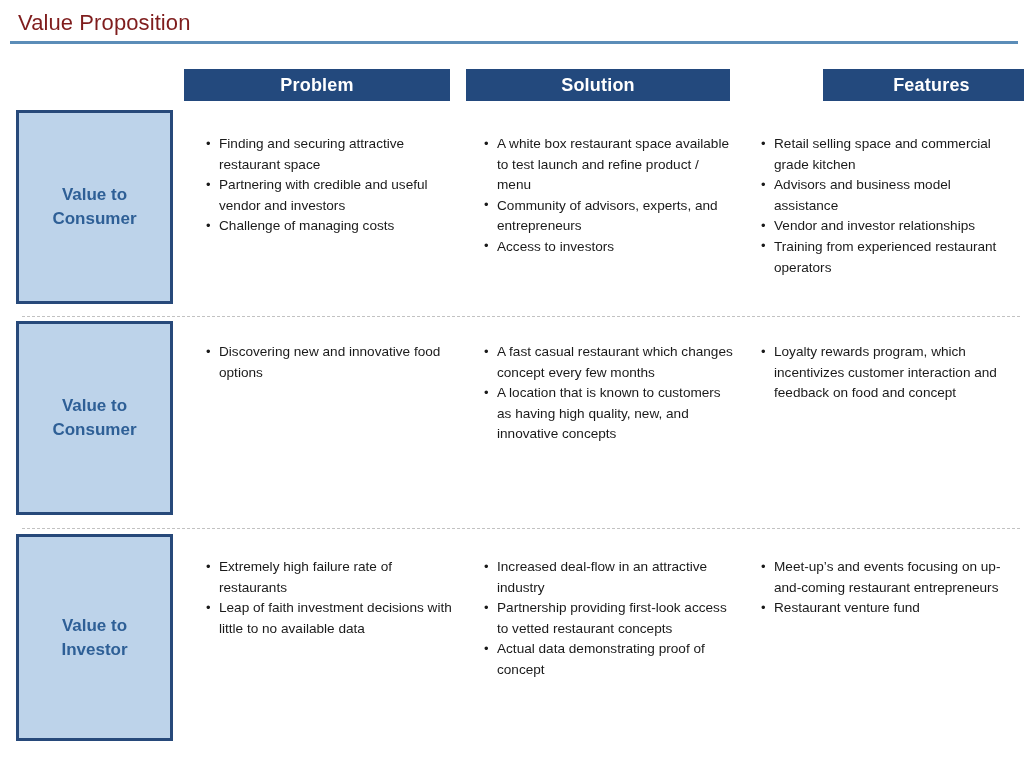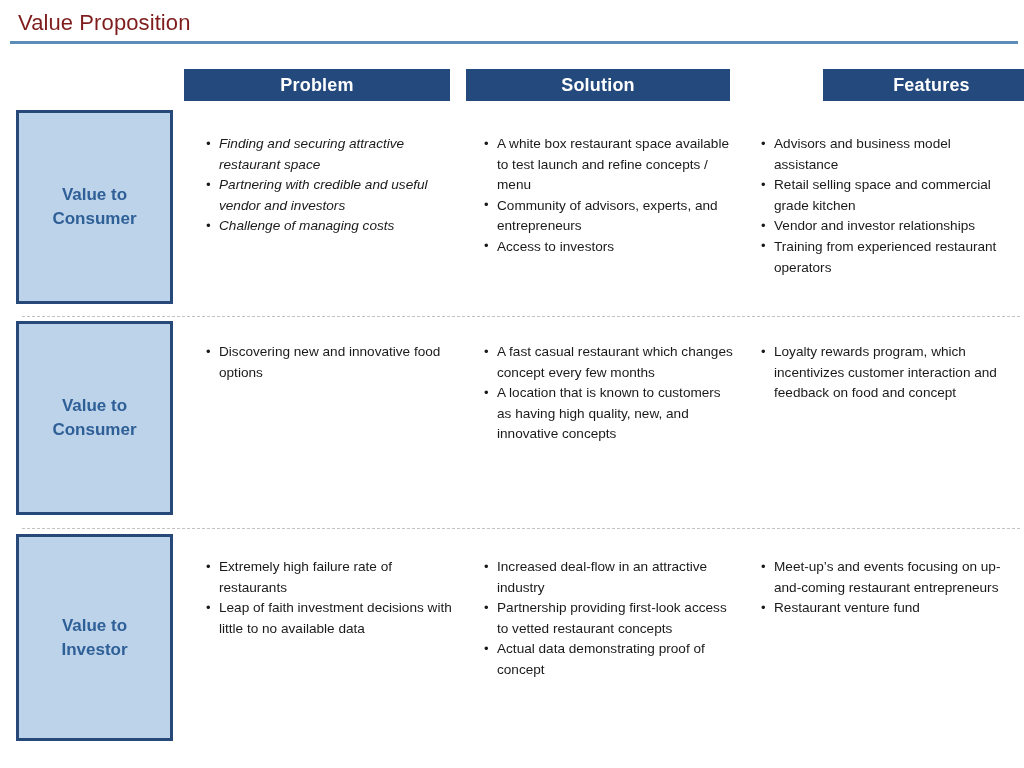--- a/index.html
+++ b/index.html
@@ -111,21 +111,21 @@
   .bullets li::before {
     content: "\2022";
     position: absolute;
     left: 1px;
     top: -0.5px;
     font-size: 13px;
     color: #1a1a1a;
   }
 
   
-  #row-0 .cell-problem  .bullets { padding-top: 24px; font-style: italic; }
+  #row-0 .cell-problem  .bullets { padding-top: 24px; }
   #row-0 .cell-solution .bullets { padding-top: 24px; }
   #row-0 .cell-features .bullets { padding-top: 24px; }
 
   #row-1 .cell-problem  .bullets { padding-top: 21px; }
   #row-1 .cell-solution .bullets { padding-top: 21px; }
   #row-1 .cell-features .bullets { padding-top: 21px; }
 
   #row-2 .cell-problem  .bullets { padding-top: 23px; }
   #row-2 .cell-solution .bullets { padding-top: 23px; }
   #row-2 .cell-features .bullets { padding-top: 23px; }
@@ -168,30 +168,30 @@
   <div class="cell cell-problem">
     <ul class="bullets">
       <li>Finding and securing attractive restaurant space</li>
       <li>Partnering with credible and useful vendor and investors</li>
       <li>Challenge of managing costs</li>
     </ul>
   </div>
 
   <div class="cell cell-solution">
     <ul class="bullets">
-      <li>A white box restaurant space available to test launch and refine concepts / menu</li>
+      <li>A white box restaurant space available to test launch and refine product / menu</li>
       <li>Community of advisors, experts, and entrepreneurs</li>
       <li>Access to investors</li>
     </ul>
   </div>
 
   <div class="cell cell-features">
     <ul class="bullets">
+      <li>Retail selling space and commercial grade kitchen</li>
       <li>Advisors and business model assistance</li>
-      <li>Retail selling space and commercial grade kitchen</li>
       <li>Vendor and investor relationships</li>
       <li>Training from experienced restaurant operators</li>
     </ul>
   </div>
 </div>
 
 <div class="row-divider" id="divider-0"></div>
 
 <div class="row" id="row-1">
   <div class="row-label-box">

